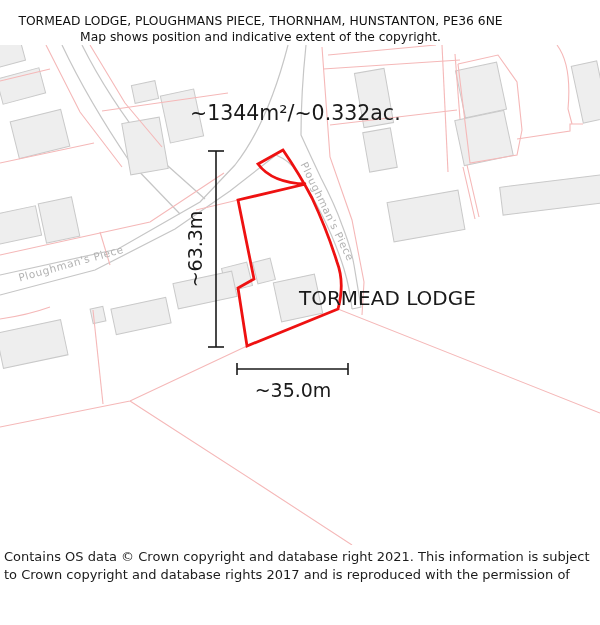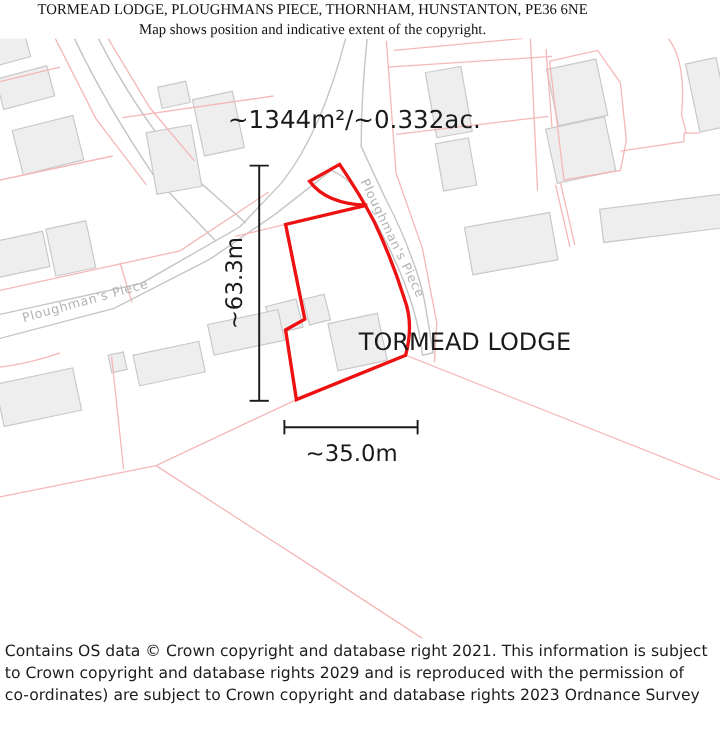--- a/index.html
+++ b/index.html
@@ -2,22 +2,22 @@
 <html><head>
 <meta charset="utf-8">
 <style>
   html,body{margin:0;padding:0;}
   body{
     width:600px;height:625px;overflow:hidden;background:#ffffff;
     font-family:"DejaVu Sans", sans-serif;
   }
   .page{width:600px;height:625px;position:relative;background:#fff;}
   .map-header{
-    width:521px;padding-top:1px;text-align:center;color:#111;
-    font-size:12.3px;line-height:15.5px;white-space:nowrap;font-family:Liberation Serif, serif;
+    width:521px;padding-top:14px;text-align:center;color:#111;
+    font-size:12.3px;line-height:15.5px;white-space:nowrap;
   }
   .map-wrap{width:600px;height:500px;position:relative;}
   svg text{font-family:"DejaVu Sans", sans-serif;}
   .map-footer{
     padding:3px 10px 0 4px;color:#1c1c1c;font-size:13px;line-height:17.8px;
     white-space:nowrap;
   }
   .lbl-dark{fill:#1a1a1a;}
   .lbl-road{fill:#b3b3b3;letter-spacing:0.6px;}
 </style>
@@ -113,17 +113,16 @@
       <text class="lbl-dark" x="299" y="260" font-size="20">TORMEAD LODGE</text>
 
       <text class="lbl-road" transform="translate(72 222) rotate(-15.5)" text-anchor="middle" font-size="10.5">Ploughman's Piece</text>
 
       <text class="lbl-road" transform="translate(324 168) rotate(64)" text-anchor="middle" font-size="10.5">Ploughman's Piece</text>
     </svg>
   </div>
 
   <div class="map-footer">
     <div>Contains OS data © Crown copyright and database right 2021. This information is subject</div>
-    <div>to Crown copyright and database rights 2029 and is reproduced with the permission of</div>
-    <div>co-ordinates) are subject to Crown copyright and database rights 2023 Ordnance Survey</div>
+    <div>to Crown copyright and database rights 2017 and is reproduced with the permission of</div>
   </div>
 
 </div>
 
 </body></html>

